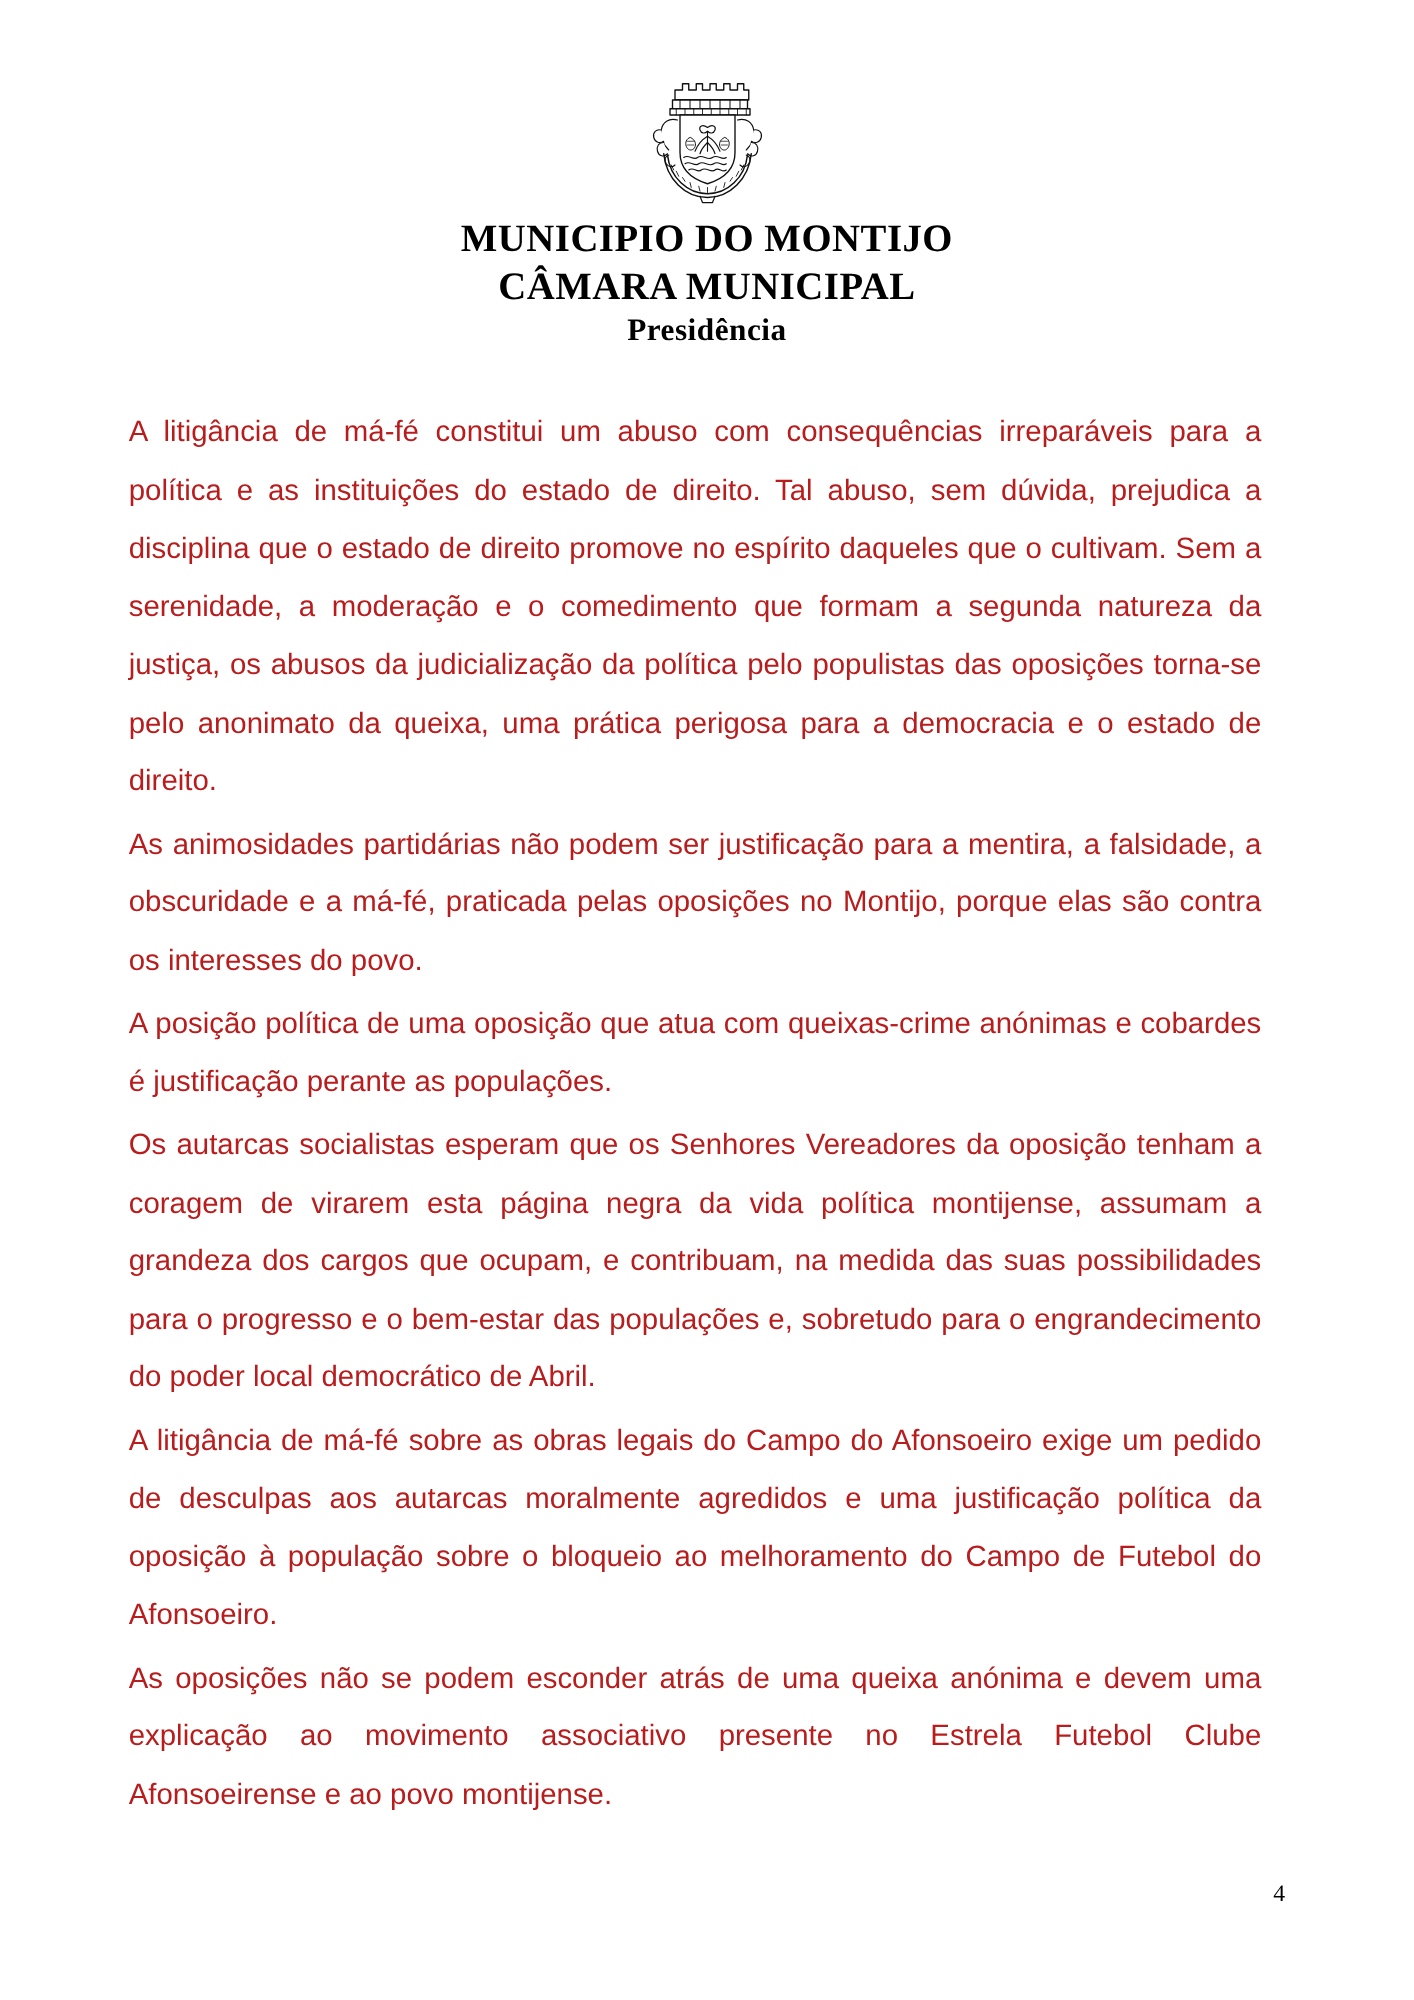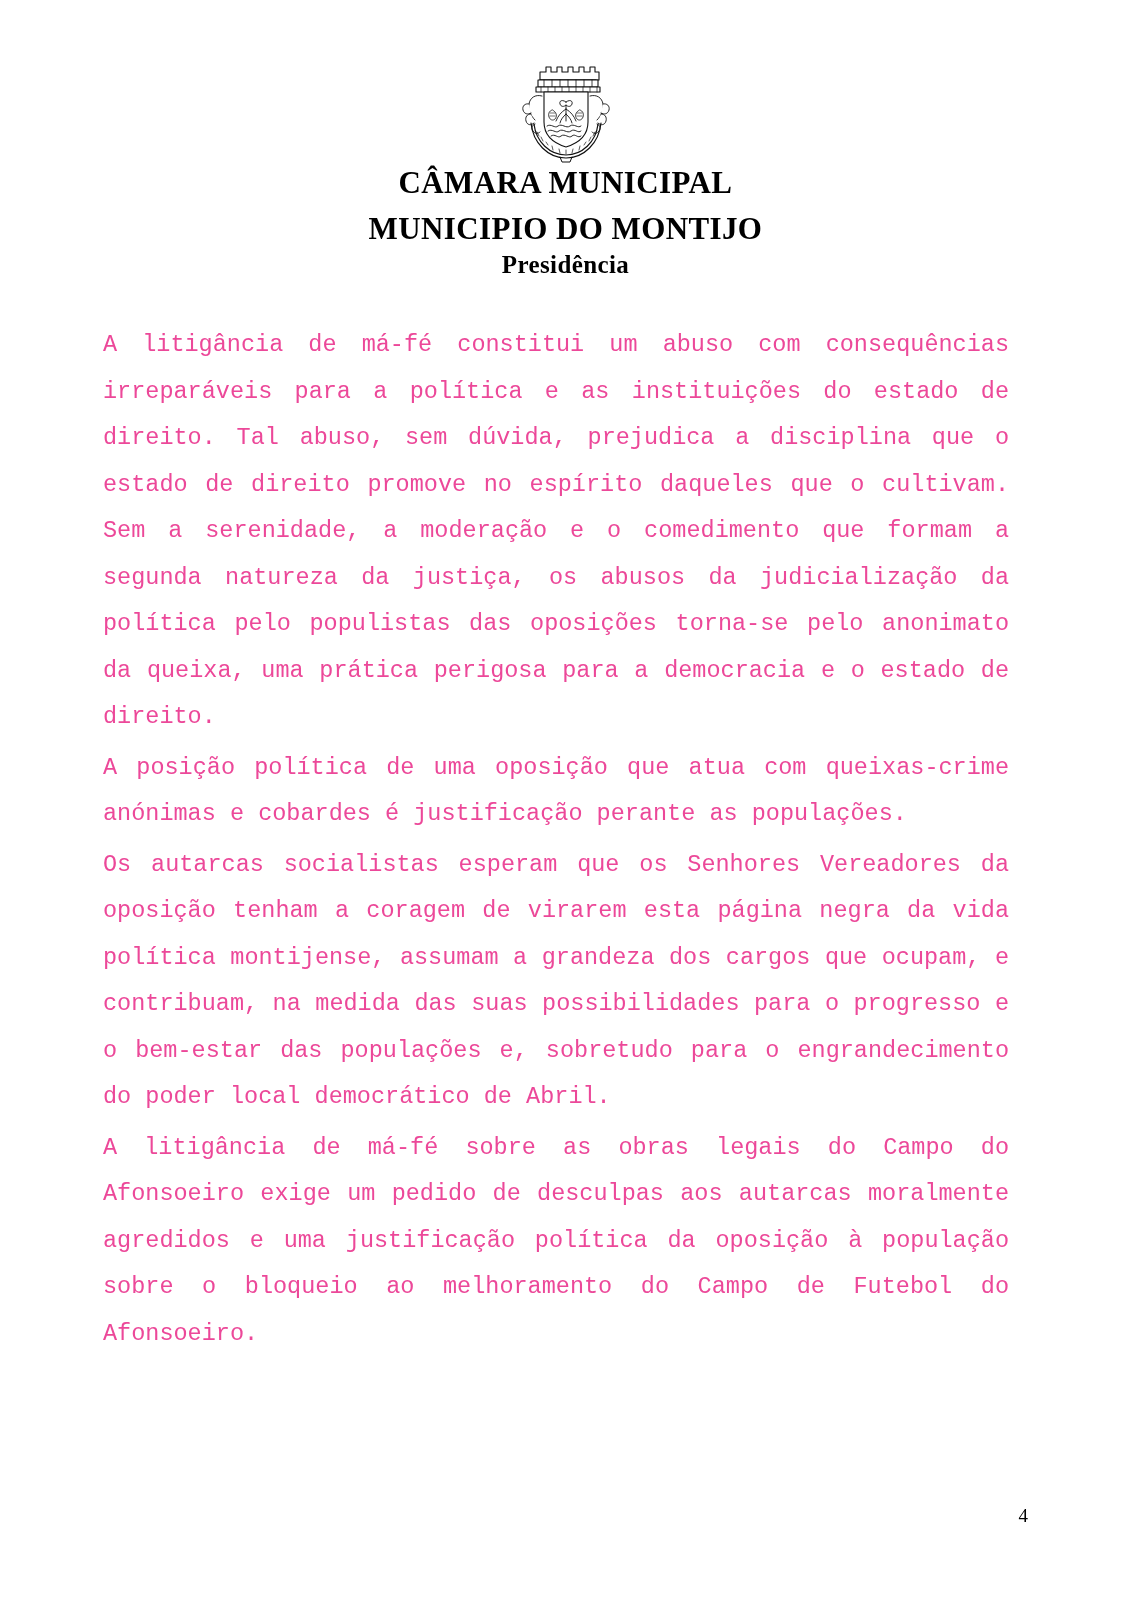--- a/index.html
+++ b/index.html
@@ -66,27 +66,27 @@
 
   
   .body-copy {
     position: absolute;
     top: 322px;
     left: 103px;
     width: 906px;
   }
 
   .para {
-    font-family: Liberation Mono, monospace;
+    font-family: Liberation Sans, sans-serif;
     font-size: 23.5px;
     line-height: 46.5px;
     text-align: justify;
     text-justify: inter-word;
     margin: 0 0 4px 0;
-    color: #ec4899;
+    color: #b91c1c;
     hyphens: none;
     -webkit-hyphens: none;
   }
 
   .para:last-child {
     margin-bottom: 0;
   }
 
   
   .page-number {
@@ -165,32 +165,34 @@
         <path d="M17 71 c2 20 17 35 35 35 c18 0 33 -15 35 -35" stroke-width="1.2"></path>
 
         <g stroke-width="0.7">
           <path d="M23 80 l2 4 M27 85 l2 4 M32 90 l2 3 M38 94 l1 4 M45 97 l1 4 M52 98 l0 4 M59 97 l-1 4 M66 94 l-1 4 M72 90 l-2 3 M77 85 l-2 4 M81 80 l-2 4"></path>
         </g>
 
         <path d="M46 105 l2 5 h8 l2 -5" stroke-width="1"></path>
       </g>
     </svg>
 
+    <div class="org-line org-line-1">MUNICIPIO DO MONTIJO</div>
+
     <div class="org-line org-line-2">CÂMARA MUNICIPAL</div>
-
-    <div class="org-line org-line-1">MUNICIPIO DO MONTIJO</div>
 
     <div class="org-line org-line-3">Presidência</div>
 
   </header>
 
   <main class="body-copy">
 
     <p class="para">A litigância de má-fé constitui um abuso com consequências irreparáveis para a política e as instituições do estado de direito. Tal abuso, sem dúvida, prejudica a disciplina que o estado de direito promove no espírito daqueles que o cultivam. Sem a serenidade, a moderação e o comedimento que formam a segunda natureza da justiça, os abusos da judicialização da política pelo populistas das oposições torna-se pelo anonimato da queixa, uma prática perigosa para a democracia e o estado de direito.</p>
+    <p class="para">As animosidades partidárias não podem ser justificação para a mentira, a falsidade, a obscuridade e a má-fé, praticada pelas oposições no Montijo, porque elas são contra os interesses do povo.</p>
     <p class="para">A posição política de uma oposição que atua com queixas-crime anónimas e cobardes é justificação perante as populações.</p>
     <p class="para">Os autarcas socialistas esperam que os Senhores Vereadores da oposição tenham a coragem de virarem esta página negra da vida política montijense, assumam a grandeza dos cargos que ocupam, e contribuam, na medida das suas possibilidades para o progresso e o bem-estar das populações e, sobretudo para o engrandecimento do poder local democrático de Abril.</p>
     <p class="para">A litigância de má-fé sobre as obras legais do Campo do Afonsoeiro exige um pedido de desculpas aos autarcas moralmente agredidos e uma justificação política da oposição à população sobre o bloqueio ao melhoramento do Campo de Futebol do Afonsoeiro.</p>
+    <p class="para">As oposições não se podem esconder atrás de uma queixa anónima e devem uma explicação ao movimento associativo presente no Estrela Futebol Clube Afonsoeirense e ao povo montijense.</p>
 
   </main>
 
   <div class="page-number">4</div>
 
 </div>
 
 </body></html>

